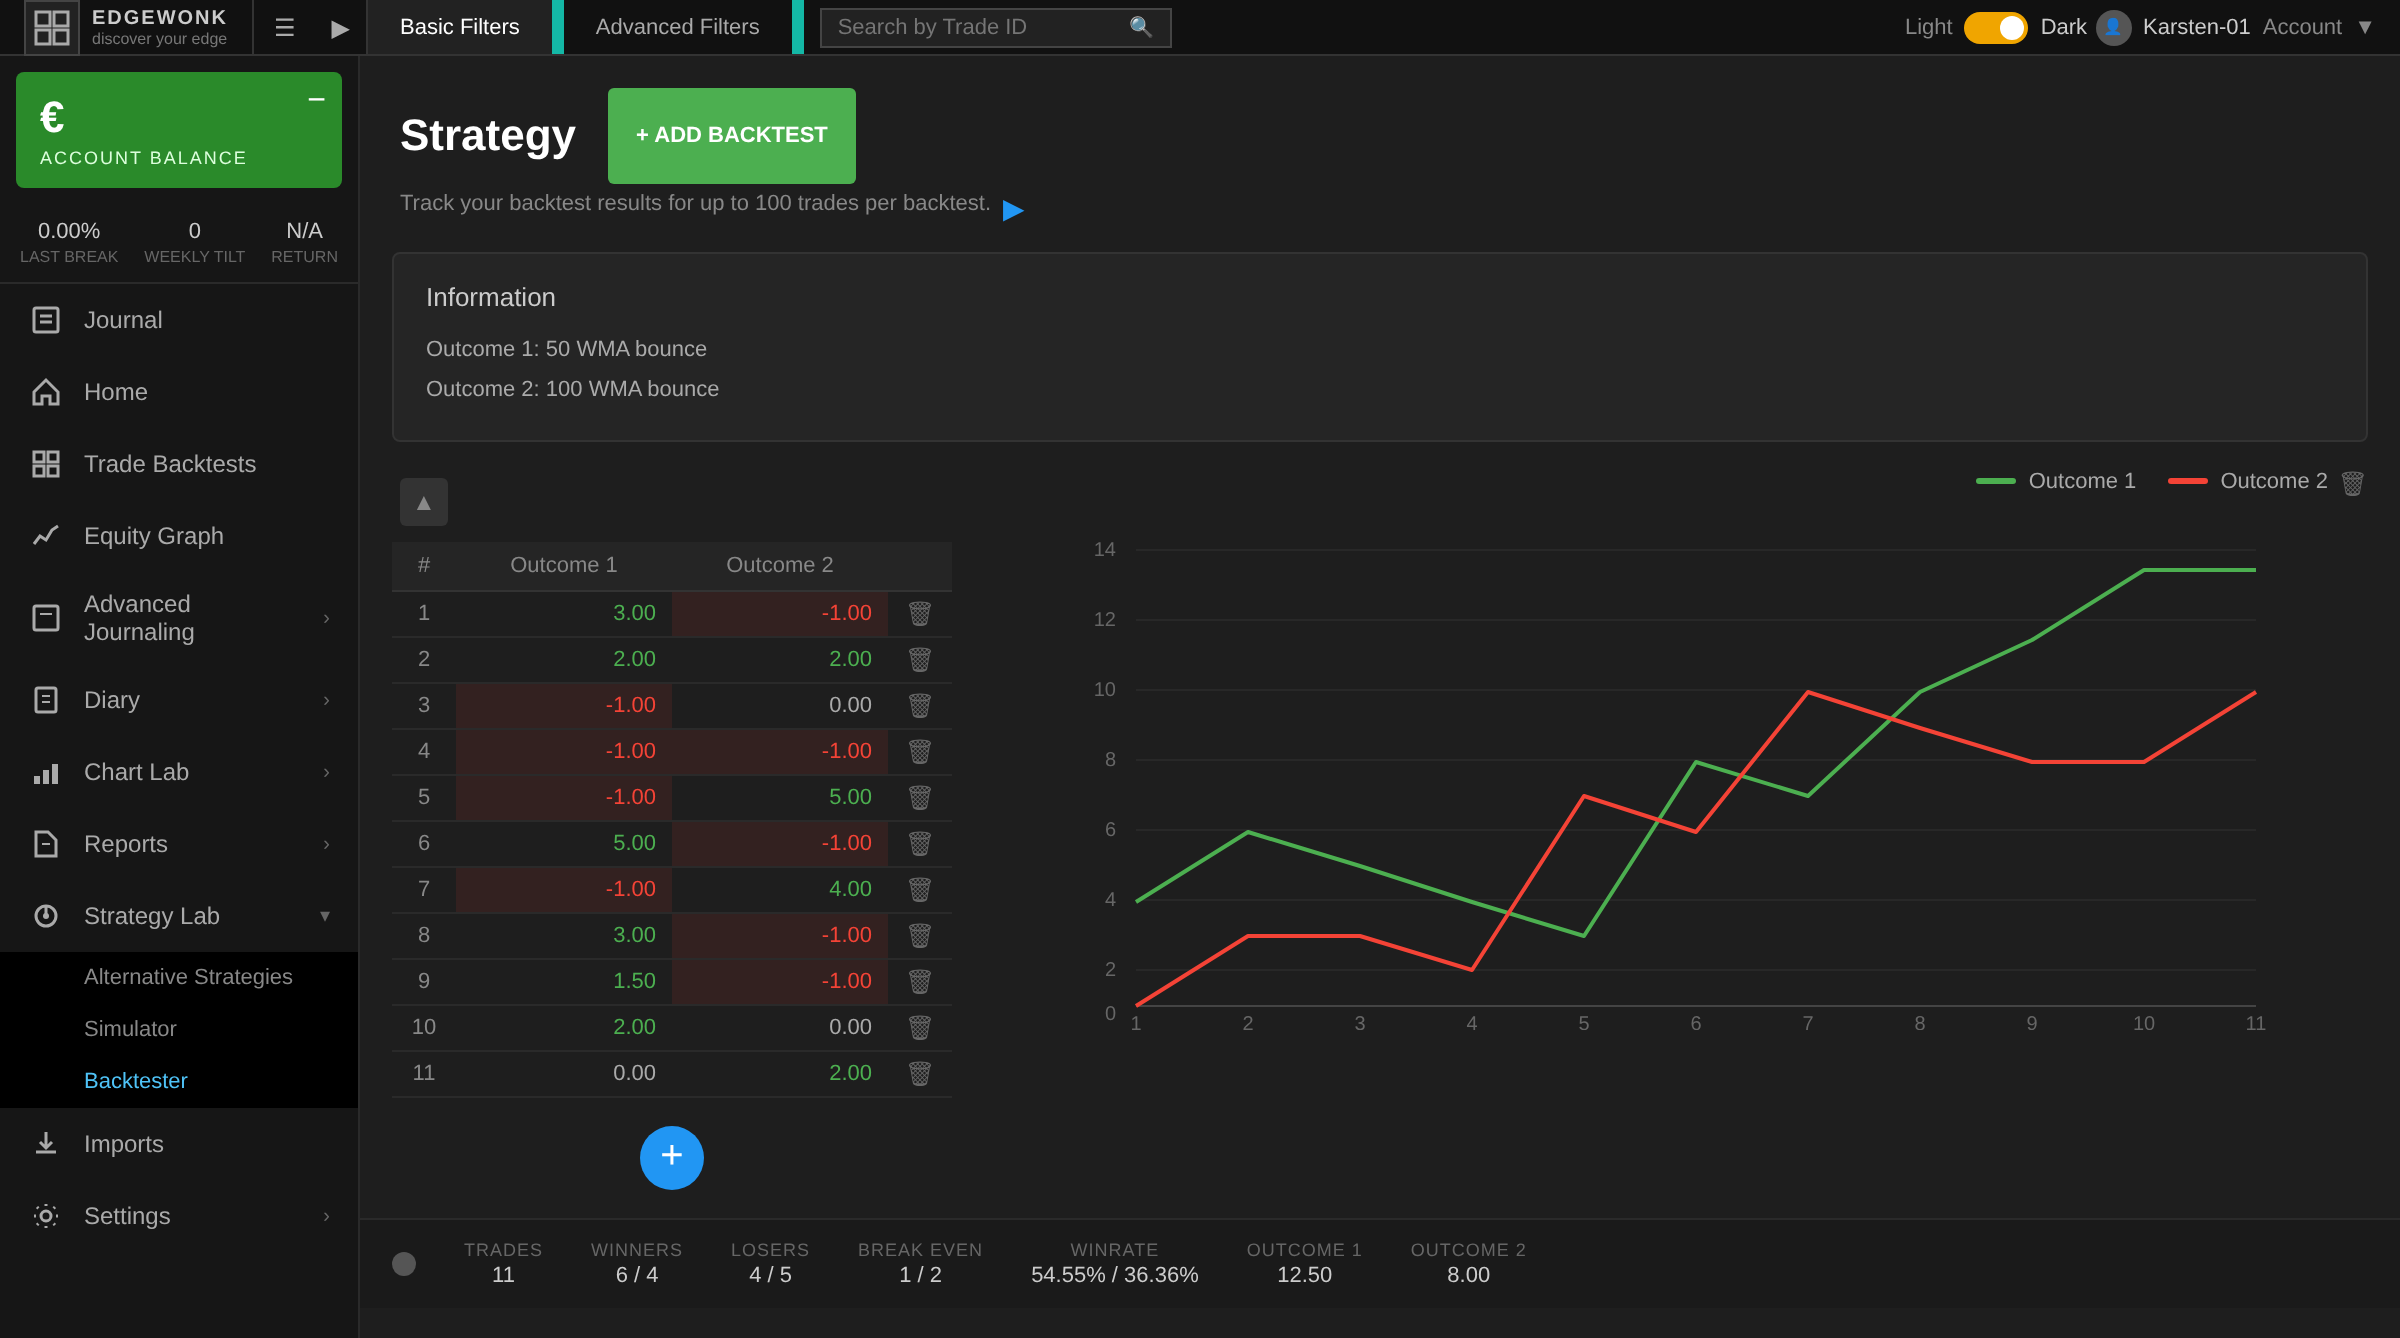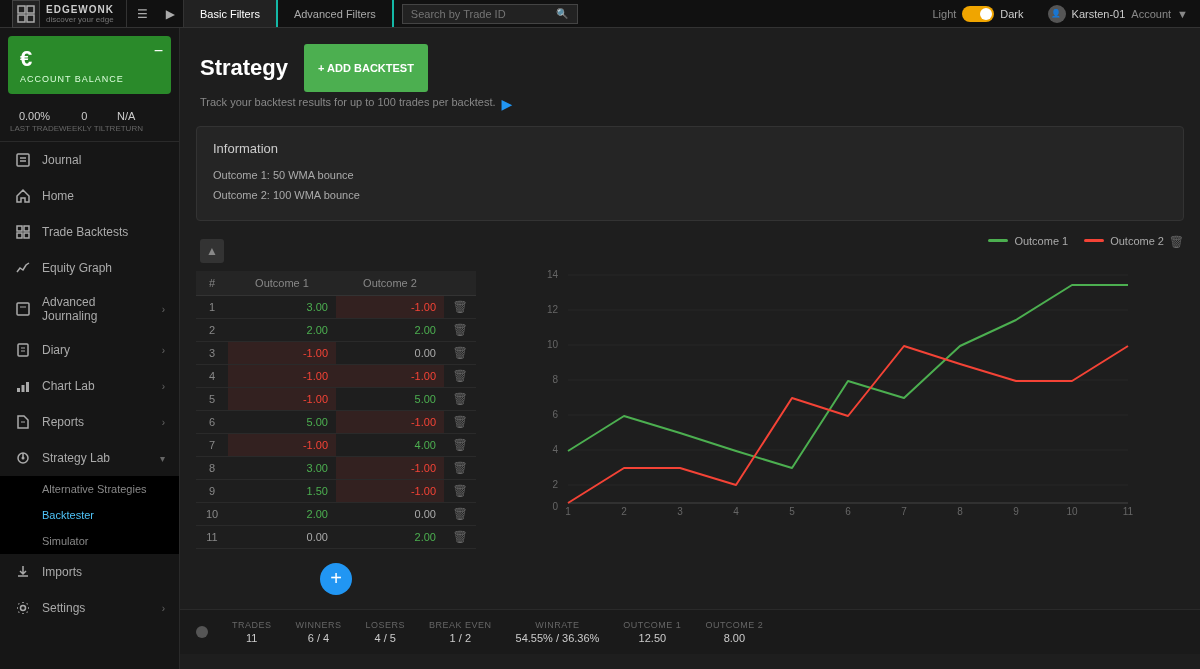--- a/index.html
+++ b/index.html
@@ -13,38 +13,38 @@
     .content { flex: 1; background: #1e1e1e; overflow: auto; }
 
     
     .top-bar-logo { display: flex; align-items: center; gap: 6px; padding: 0 12px; border-right: 1px solid #333; height: 100%; }
     .logo-icon { width: 28px; height: 28px; background: #222; border: 1px solid #444; display: flex; align-items: center; justify-content: center; font-size: 9px; color: #aaa; }
     .logo-text { font-size: 10px; font-weight: bold; color: #ccc; letter-spacing: 1px; }
     .logo-sub { font-size: 8px; color: #777; }
     .hamburger-btn { padding: 0 10px; height: 100%; display: flex; align-items: center; cursor: pointer; color: #aaa; }
     .nav-arrow { padding: 0 8px; height: 100%; display: flex; align-items: center; cursor: pointer; color: #aaa; border-right: 1px solid #333; }
     .filter-tabs { display: flex; align-items: center; height: 100%; }
-    .filter-tab { padding: 0 16px; height: 100%; display: flex; align-items: center; cursor: pointer; font-size: 11px; color: #aaa; border-right: 2px solid #14b8a6; }
+    .filter-tab { padding: 0 16px; height: 100%; display: flex; align-items: center; cursor: pointer; font-size: 11px; color: #aaa; border-right: 6px solid #14b8a6; }
     .filter-tab.active { color: #fff; background: #222; }
     .search-box { display: flex; align-items: center; background: #222; border: 1px solid #444; height: 20px; margin: 0 8px; padding: 0 8px; gap: 6px; }
     .search-box input { background: none; border: none; outline: none; color: #ccc; font-size: 11px; width: 140px; }
     .search-icon { color: #888; font-size: 10px; }
-    .top-bar-right { margin-left: auto; display: flex; align-items: center; gap: 24px; padding: 0 12px; font-size: 11px; }
+    .top-bar-right { margin-left: auto; display: flex; align-items: center; gap: 4px; padding: 0 12px; font-size: 11px; }
     .theme-toggle { display: flex; align-items: center; gap: 6px; }
     .toggle-track { width: 32px; height: 16px; background: #f0a500; border-radius: 8px; position: relative; cursor: pointer; }
     .toggle-thumb { width: 12px; height: 12px; background: #fff; border-radius: 50%; position: absolute; top: 2px; right: 2px; }
     .user-info { display: flex; align-items: center; gap: 6px; cursor: pointer; }
     .user-avatar { width: 18px; height: 18px; background: #555; border-radius: 50%; display: flex; align-items: center; justify-content: center; font-size: 8px; }
 
     
     .account-balance-section { background: #2a8a2a; margin: 8px; padding: 10px 12px; border-radius: 4px; position: relative; cursor: pointer; }
     .euro-icon { font-size: 22px; color: #fff; font-weight: bold; }
     .account-minus { position: absolute; top: 6px; right: 8px; color: #fff; font-size: 16px; cursor: pointer; }
     .account-label { font-size: 9px; color: #dfd; letter-spacing: 1px; margin-top: 2px; }
-    .stats-row { display: flex; justify-content: flex-start; padding: 8px 10px; border-bottom: 1px solid #2a2a2a; }
+    .stats-row { display: flex; justify-content: space-between; padding: 8px 10px; border-bottom: 1px solid #2a2a2a; }
     .stat-item { text-align: center; }
     .stat-value { font-size: 11px; color: #ccc; }
     .stat-label { font-size: 8px; color: #666; margin-top: 2px; }
     .nav-item { display: flex; align-items: center; gap: 10px; padding: 9px 14px; cursor: pointer; color: #aaa; font-size: 12px; position: relative; }
     .nav-icon { width: 18px; height: 18px; display: flex; align-items: center; justify-content: center; flex-shrink: 0; }
     .nav-chevron { margin-left: auto; color: #666; font-size: 10px; }
     .sub-nav { background: #000000; }
     .sub-nav-item { padding: 7px 14px 7px 42px; cursor: pointer; color: #888; font-size: 11px; }
     .sub-nav-item.active { color: #4fc3f7; }
 
@@ -150,21 +150,21 @@
         <div style="display:flex;align-items:center;justify-content:space-between;">
           <span class="euro-icon">€</span>
           <span class="account-minus">−</span>
         </div>
         <div class="account-label">ACCOUNT BALANCE</div>
       </div>
 
       <div class="stats-row">
         <div class="stat-item">
           <div class="stat-value">0.00%</div>
-          <div class="stat-label">LAST TRADE</div>
+          <div class="stat-label">LAST BREAK</div>
         </div>
         <div class="stat-item">
           <div class="stat-value">0</div>
           <div class="stat-label">WEEKLY TILT</div>
         </div>
         <div class="stat-item">
           <div class="stat-value">N/A</div>
           <div class="stat-label">RETURN</div>
         </div>
       </div>
@@ -255,22 +255,22 @@
               <line x1="8" y1="3" x2="8" y2="8" stroke="#aaa" stroke-width="1.5"></line>
               <circle cx="8" cy="8" r="1.5" fill="#aaa"></circle>
             </svg>
         </div>
         <span>Strategy Lab</span>
         <span class="nav-chevron">▾</span>
       </div>
 
       <div class="sub-nav">
         <div class="sub-nav-item">Alternative Strategies</div>
+        <div class="sub-nav-item">Simulator</div>
         <div class="sub-nav-item active">Backtester</div>
-        <div class="sub-nav-item">Simulator</div>
       </div>
 
       <div class="nav-item">
         <div class="nav-icon">
           <svg width="16" height="16" viewBox="0 0 16 16" fill="none">
               <path d="M8 2v8M5 7l3 3 3-3" stroke="#aaa" stroke-width="1.5"></path>
               <path d="M3 12h10" stroke="#aaa" stroke-width="1.5"></path>
             </svg>
         </div>
         <span>Imports</span>

